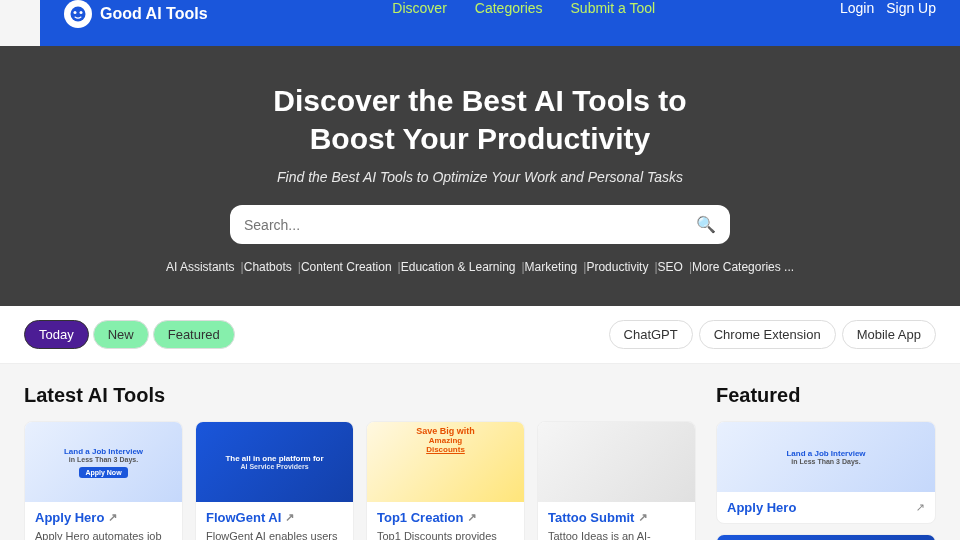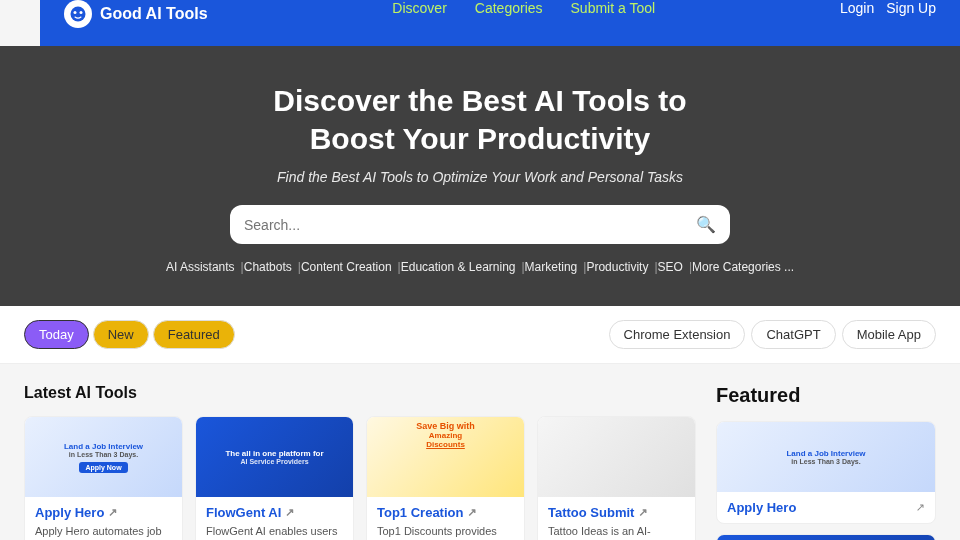--- a/index.html
+++ b/index.html
@@ -54,26 +54,26 @@
       display: flex;
       align-items: center;
       justify-content: space-between;
       border-bottom: 1px solid #eee;
     }
     .filter-tabs { display: flex; gap: 4px; }
     .filter-tab {
       padding: 6px 14px;
       border: 1px solid #ddd;
       border-radius: 20px;
-      background: #eab308;
+      background: #86efac;
       font-size: 13px;
       cursor: pointer;
       color: #333;
     }
-    .filter-tab.active { background: #8b5cf6; color: white; border-color: #333; }
+    .filter-tab.active { background: #4c1d95; color: white; border-color: #333; }
     .type-tabs { display: flex; gap: 6px; }
     .type-tab {
       padding: 6px 14px;
       border: 1px solid #ddd;
       border-radius: 20px;
       background: white;
       font-size: 13px;
       cursor: pointer;
       color: #333;
     }
@@ -82,21 +82,21 @@
     .main-content {
       display: flex;
       gap: 0;
       padding: 20px 24px;
       max-width: 960px;
       margin: 0 auto;
     }
 
     
     .tools-section { flex: 1; }
-    .tools-section h2 { font-size: 16px; font-weight: 700; margin-bottom: 14px; color: #111; }
+    .tools-section h2 { font-size: 20px; font-weight: 700; margin-bottom: 14px; color: #111; }
     .tools-grid {
       display: grid;
       grid-template-columns: repeat(4, 1fr);
       gap: 12px;
     }
 
     .tool-card {
       background: white;
       border-radius: 8px;
       overflow: hidden;
@@ -191,22 +191,22 @@
   </div>
 </section>
 
 <div class="filters-bar">
   <div class="filter-tabs">
     <button class="filter-tab active">Today</button>
     <button class="filter-tab">New</button>
     <button class="filter-tab">Featured</button>
   </div>
   <div class="type-tabs">
+    <button class="type-tab">ChatGPT</button>
     <button class="type-tab">Chrome Extension</button>
-    <button class="type-tab">ChatGPT</button>
     <button class="type-tab">Mobile App</button>
   </div>
 </div>
 
 <div class="main-content">
 
   <div class="tools-section">
     <h2>Latest AI Tools</h2>
     <div class="tools-grid">
 

